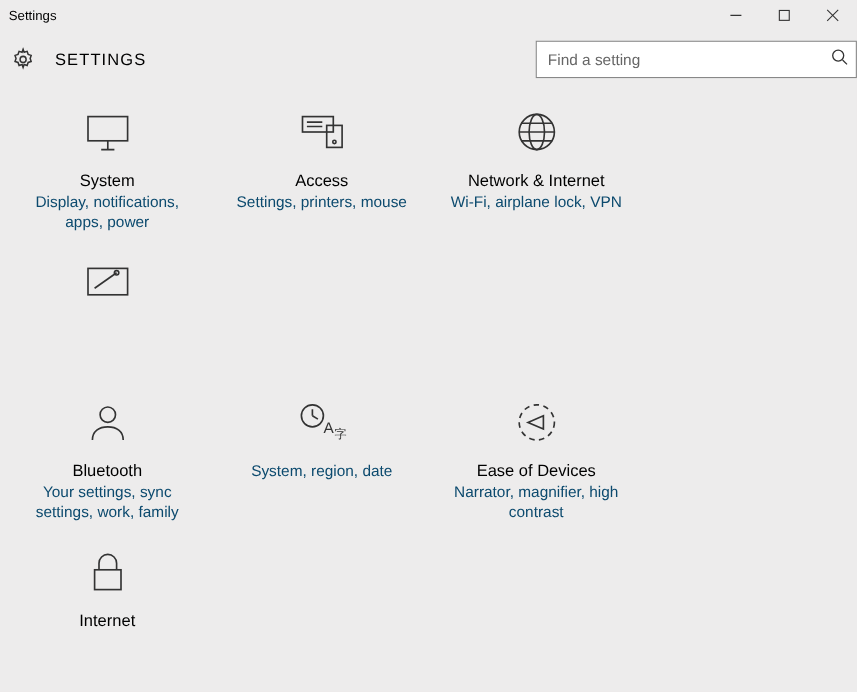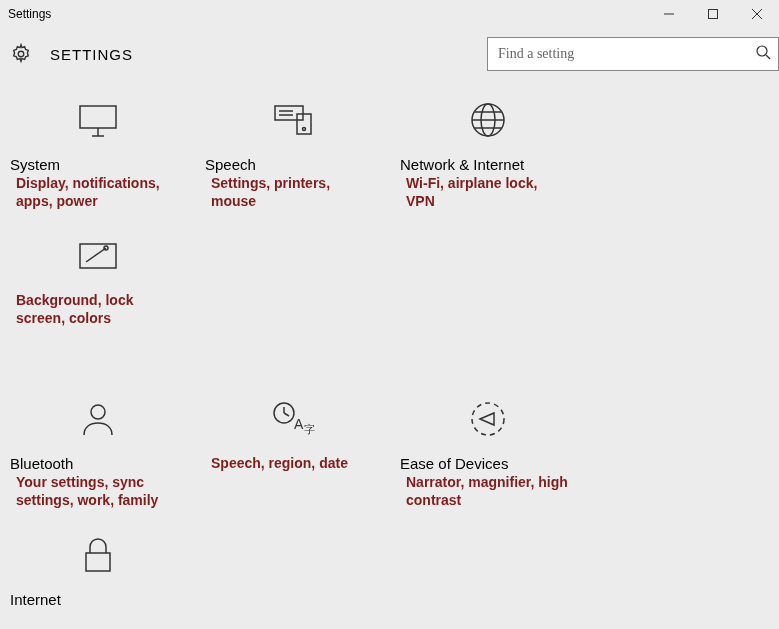--- a/index.html
+++ b/index.html
@@ -51,61 +51,60 @@
       width: 292px;
       flex-shrink: 0;
     }
     .search-input {
       width: 100%;
       height: 34px;
       border: 1px solid #888;
       background: #fff;
       padding: 0 34px 0 10px;
       font-size: 14px;
-      font-family: Liberation Serif, serif;
+      font-family: Liberation Sans, sans-serif;
       color: #000;
     }
     .search-input::placeholder { color: #666; }
     .search-icon-holder {
       position: absolute;
       right: 8px;
       top: 50%;
       transform: translateY(-50%);
       color: #555;
     }
     .grid {
       display: flex;
       flex-wrap: wrap;
       padding-top: 4px;
     }
     .tile {
       width: 195px;
       padding: 6px 10px 10px 10px;
-      text-align: left;
+      text-align: center;
       cursor: default;
     }
     .tile-icon {
       height: 60px;
       display: flex;
       align-items: center;
       justify-content: center;
       margin-bottom: 6px;
       color: #333;
     }
     .tile-title {
       font-size: 15px;
       color: #000;
       margin-bottom: 2px;
     }
     .tile-sub {
       font-size: 14px;
-      color: #7f1d1d;
+      color: #0c4a6e;
       line-height: 1.25;
       padding: 0 6px;
-      font-weight: bold;
     }
     .row-gap { height: 46px; width: 100%; }
     svg { stroke: #333; }
   </style>
 </head>
 <body>
 
 <div class="titlebar">
   <span>Settings</span>
   <div class="win-controls">
@@ -166,21 +165,21 @@
   <div class="tile">
     <div class="tile-icon">
       <svg width="44" height="36" viewBox="0 0 44 36" fill="none" stroke-width="1.5">
           <rect x="4" y="4" width="28" height="14"></rect>
           <rect x="26" y="12" width="14" height="20"></rect>
           <circle cx="33" cy="27" r="1.5"></circle>
           <line x1="8" y1="9" x2="22" y2="9"></line>
           <line x1="8" y1="13" x2="22" y2="13"></line>
         </svg>
     </div>
-    <div class="tile-title">Speech</div>
+    <div class="tile-title">Access</div>
     <div class="tile-sub">Settings, printers, mouse</div>
   </div>
 
   <div class="tile">
     <div class="tile-icon">
       <svg width="40" height="40" viewBox="0 0 40 40" fill="none" stroke-width="1.5">
           <circle cx="20" cy="20" r="16"></circle>
           <ellipse cx="20" cy="20" rx="7" ry="16"></ellipse>
           <line x1="4" y1="20" x2="36" y2="20"></line>
           <line x1="6" y1="12" x2="34" y2="12"></line>
@@ -192,21 +191,20 @@
   </div>
 
   <div class="tile">
     <div class="tile-icon">
       <svg width="44" height="36" viewBox="0 0 44 36" fill="none" stroke-width="1.5">
           <rect x="4" y="6" width="36" height="24"></rect>
           <line x1="10" y1="24" x2="30" y2="10"></line>
           <circle cx="30" cy="10" r="2"></circle>
         </svg>
     </div>
-    <div class="tile-sub">Background, lock screen, colors</div>
   </div>
 
   <div class="row-gap"></div>
 
   <div class="tile">
     <div class="tile-icon">
       <svg width="40" height="40" viewBox="0 0 40 40" fill="none" stroke-width="1.5">
           <circle cx="20" cy="13" r="7"></circle>
           <path d="M6 36c0-8 6-12 14-12s14 4 14 12"></path>
         </svg>
@@ -218,21 +216,21 @@
   <div class="tile">
     <div class="tile-icon">
       <svg width="46" height="40" viewBox="0 0 46 40" fill="none" stroke-width="1.5">
           <circle cx="14" cy="14" r="10"></circle>
           <line x1="14" y1="8" x2="14" y2="14"></line>
           <line x1="14" y1="14" x2="19" y2="17"></line>
           <text x="24" y="30" font-size="14" fill="#333" stroke="none">A</text>
           <text x="34" y="34" font-size="11" fill="#333" stroke="none">字</text>
         </svg>
     </div>
-    <div class="tile-sub">Speech, region, date</div>
+    <div class="tile-sub">System, region, date</div>
   </div>
 
   <div class="tile">
     <div class="tile-icon">
       <svg width="40" height="40" viewBox="0 0 40 40" fill="none" stroke-width="1.5">
           <circle cx="20" cy="20" r="16" stroke-dasharray="5 4"></circle>
           <path d="M12 20l14-6v12z" fill="none"></path>
         </svg>
     </div>
     <div class="tile-title">Ease of Devices</div>

